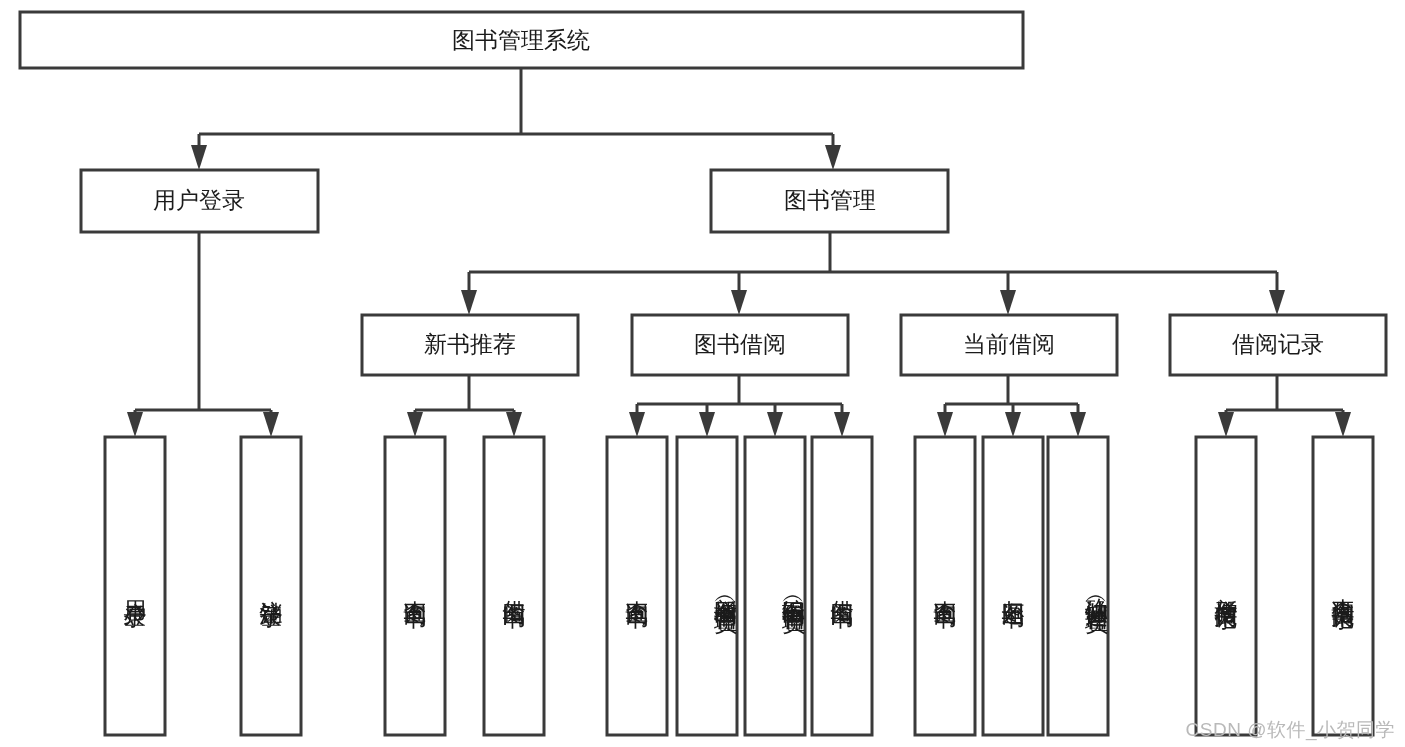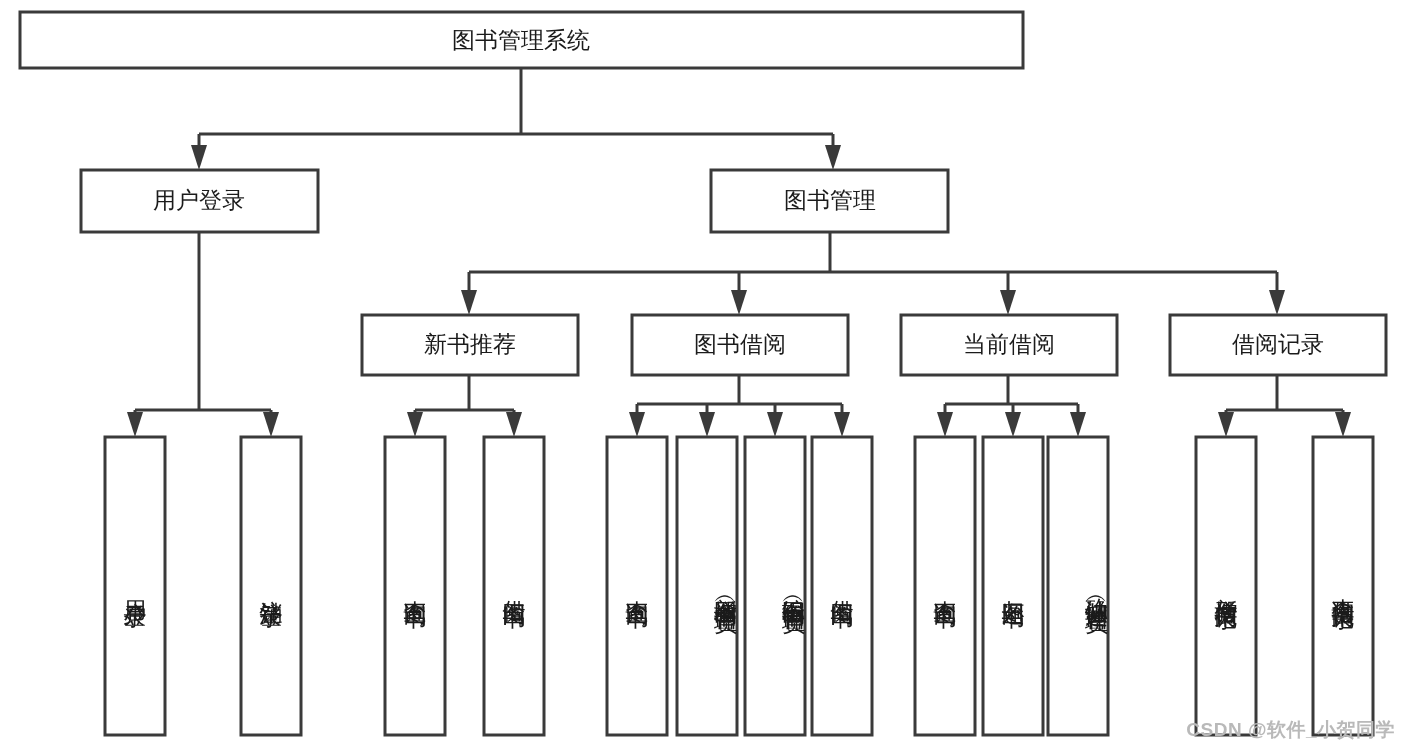--- a/index.html
+++ b/index.html
@@ -68,21 +68,20 @@
   }
   .watermark {
     position: absolute;
     right: 10px;
     bottom: 4px;
     font-family: "Liberation Sans", "DejaVu Sans", sans-serif;
     font-size: 19px;
     color: #b9b9b9;
     white-space: nowrap;
     letter-spacing: 0.5px;
-    font-weight: bold;
   }
 </style>
 </head>
 <body>
 
 <div id="diagram-root">
 
   <svg id="tree-svg" viewBox="0 0 1405 747">
     <defs></defs>
 

